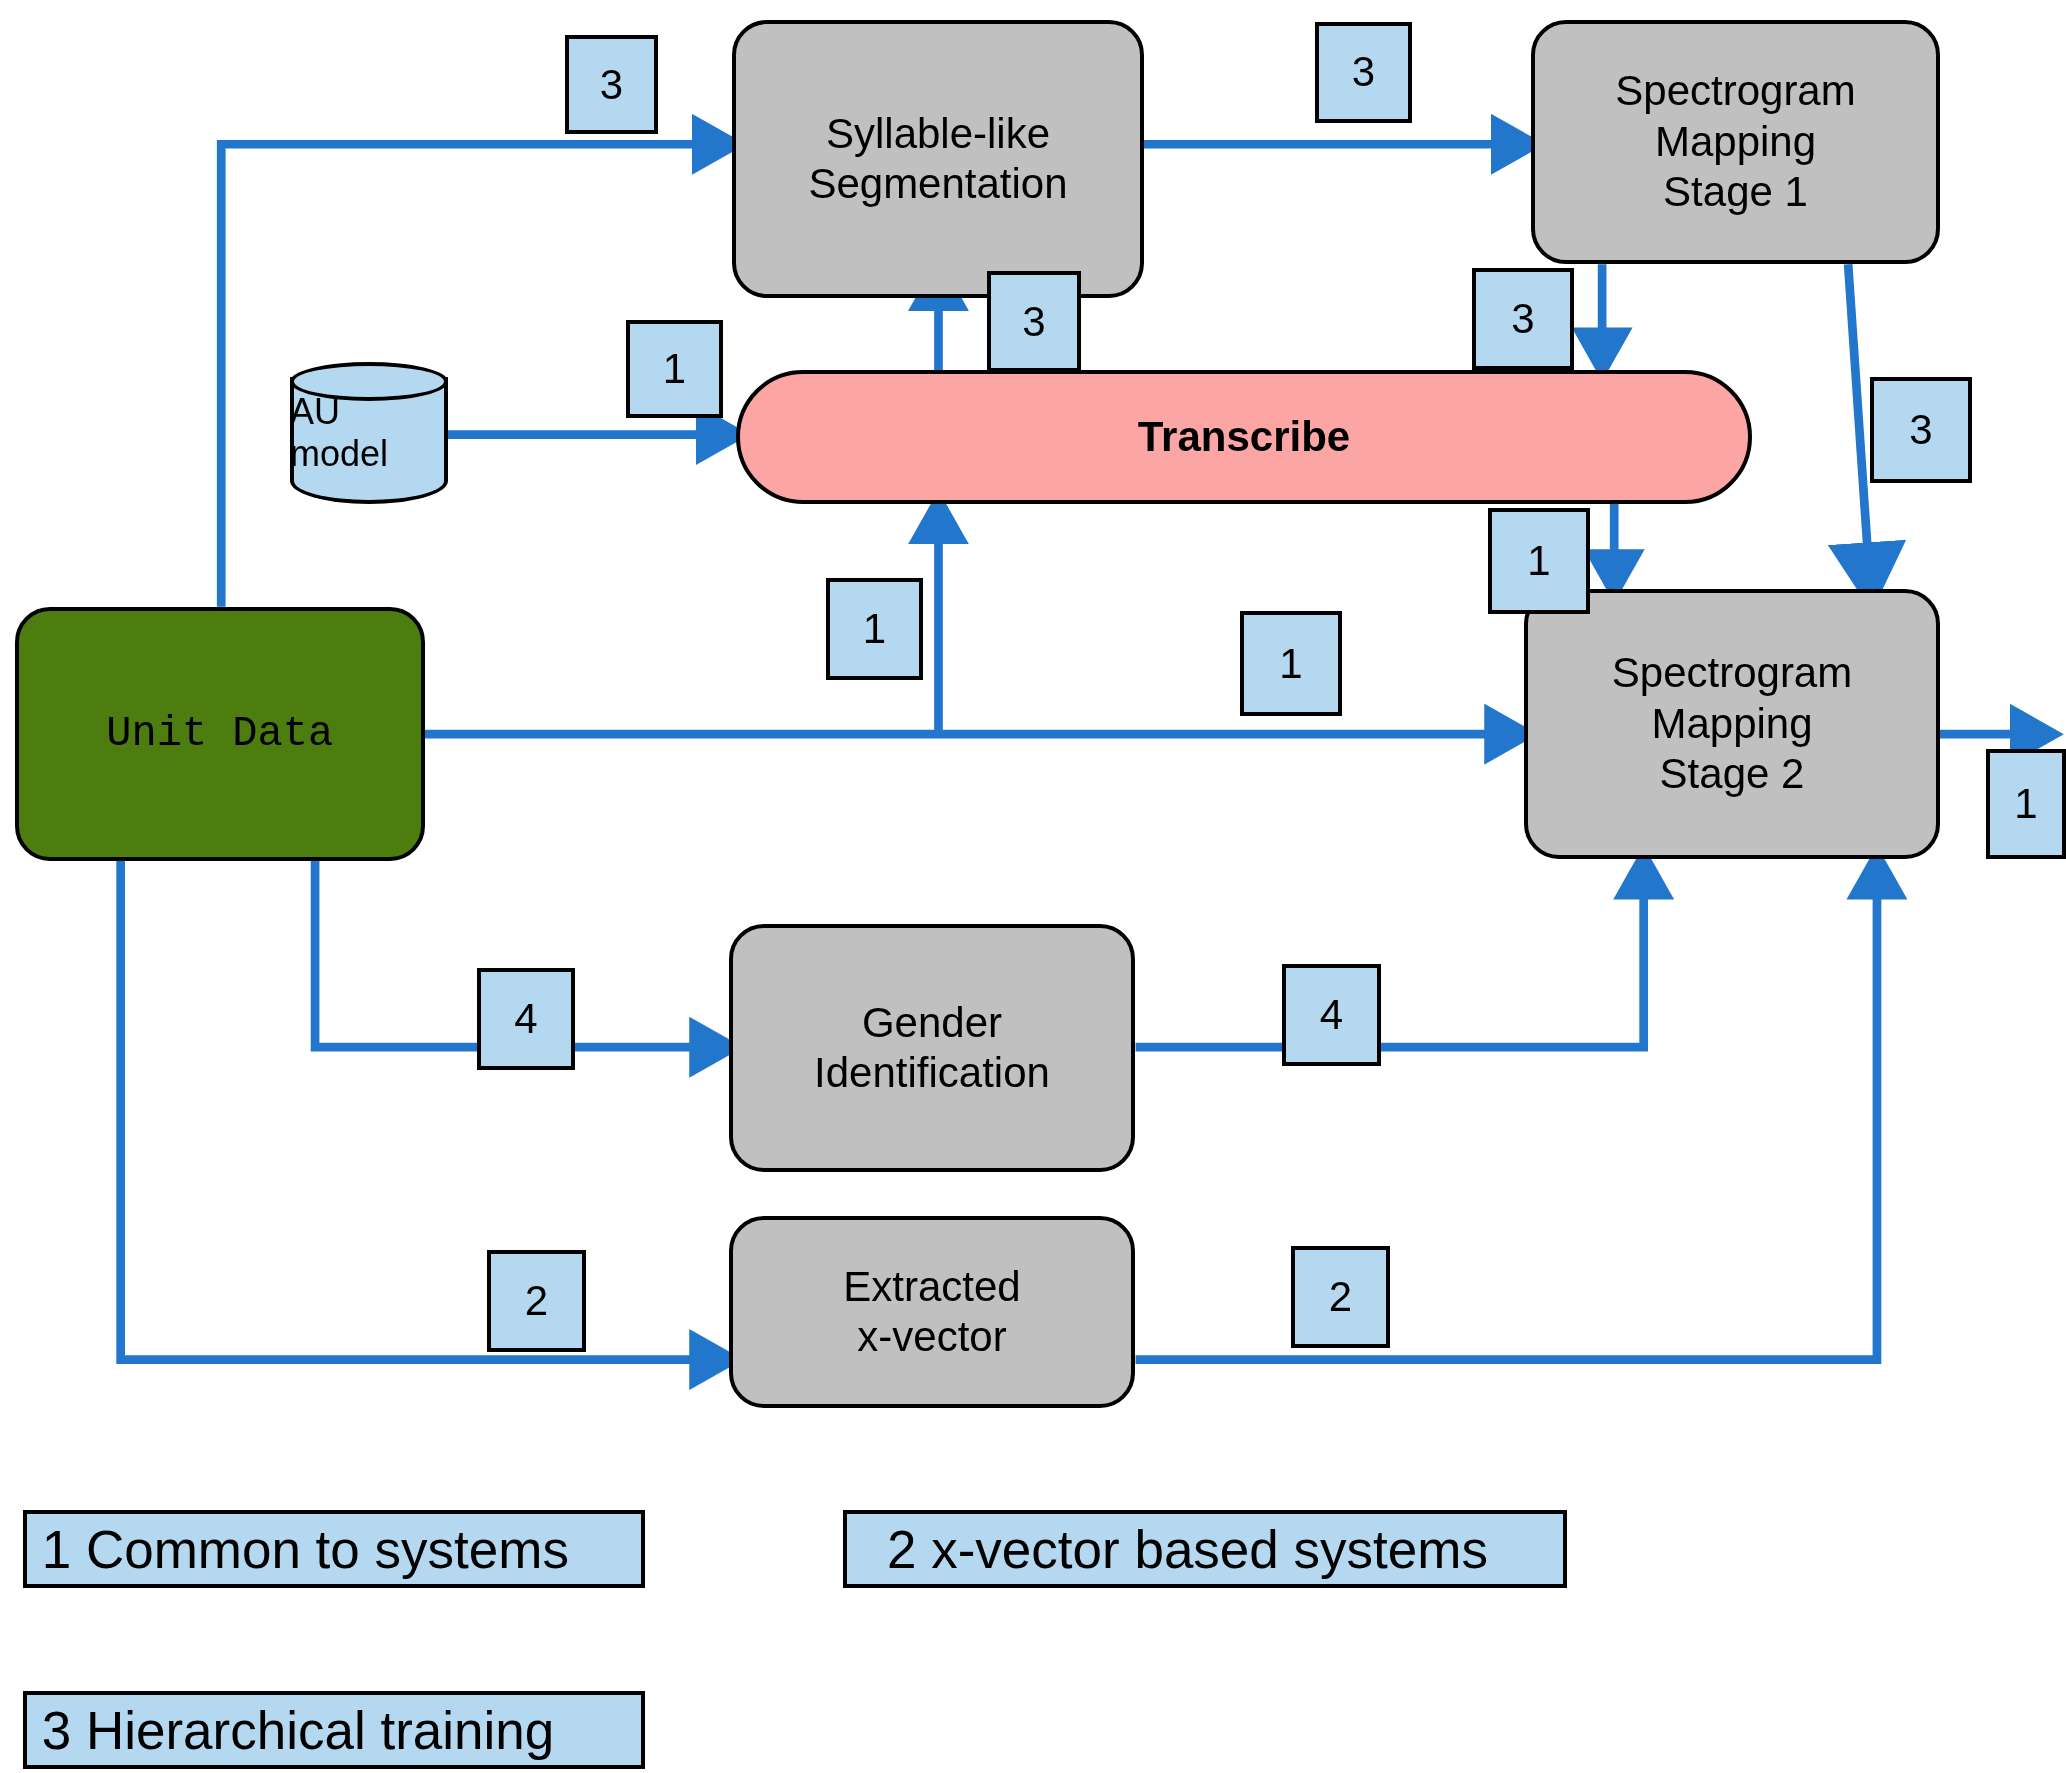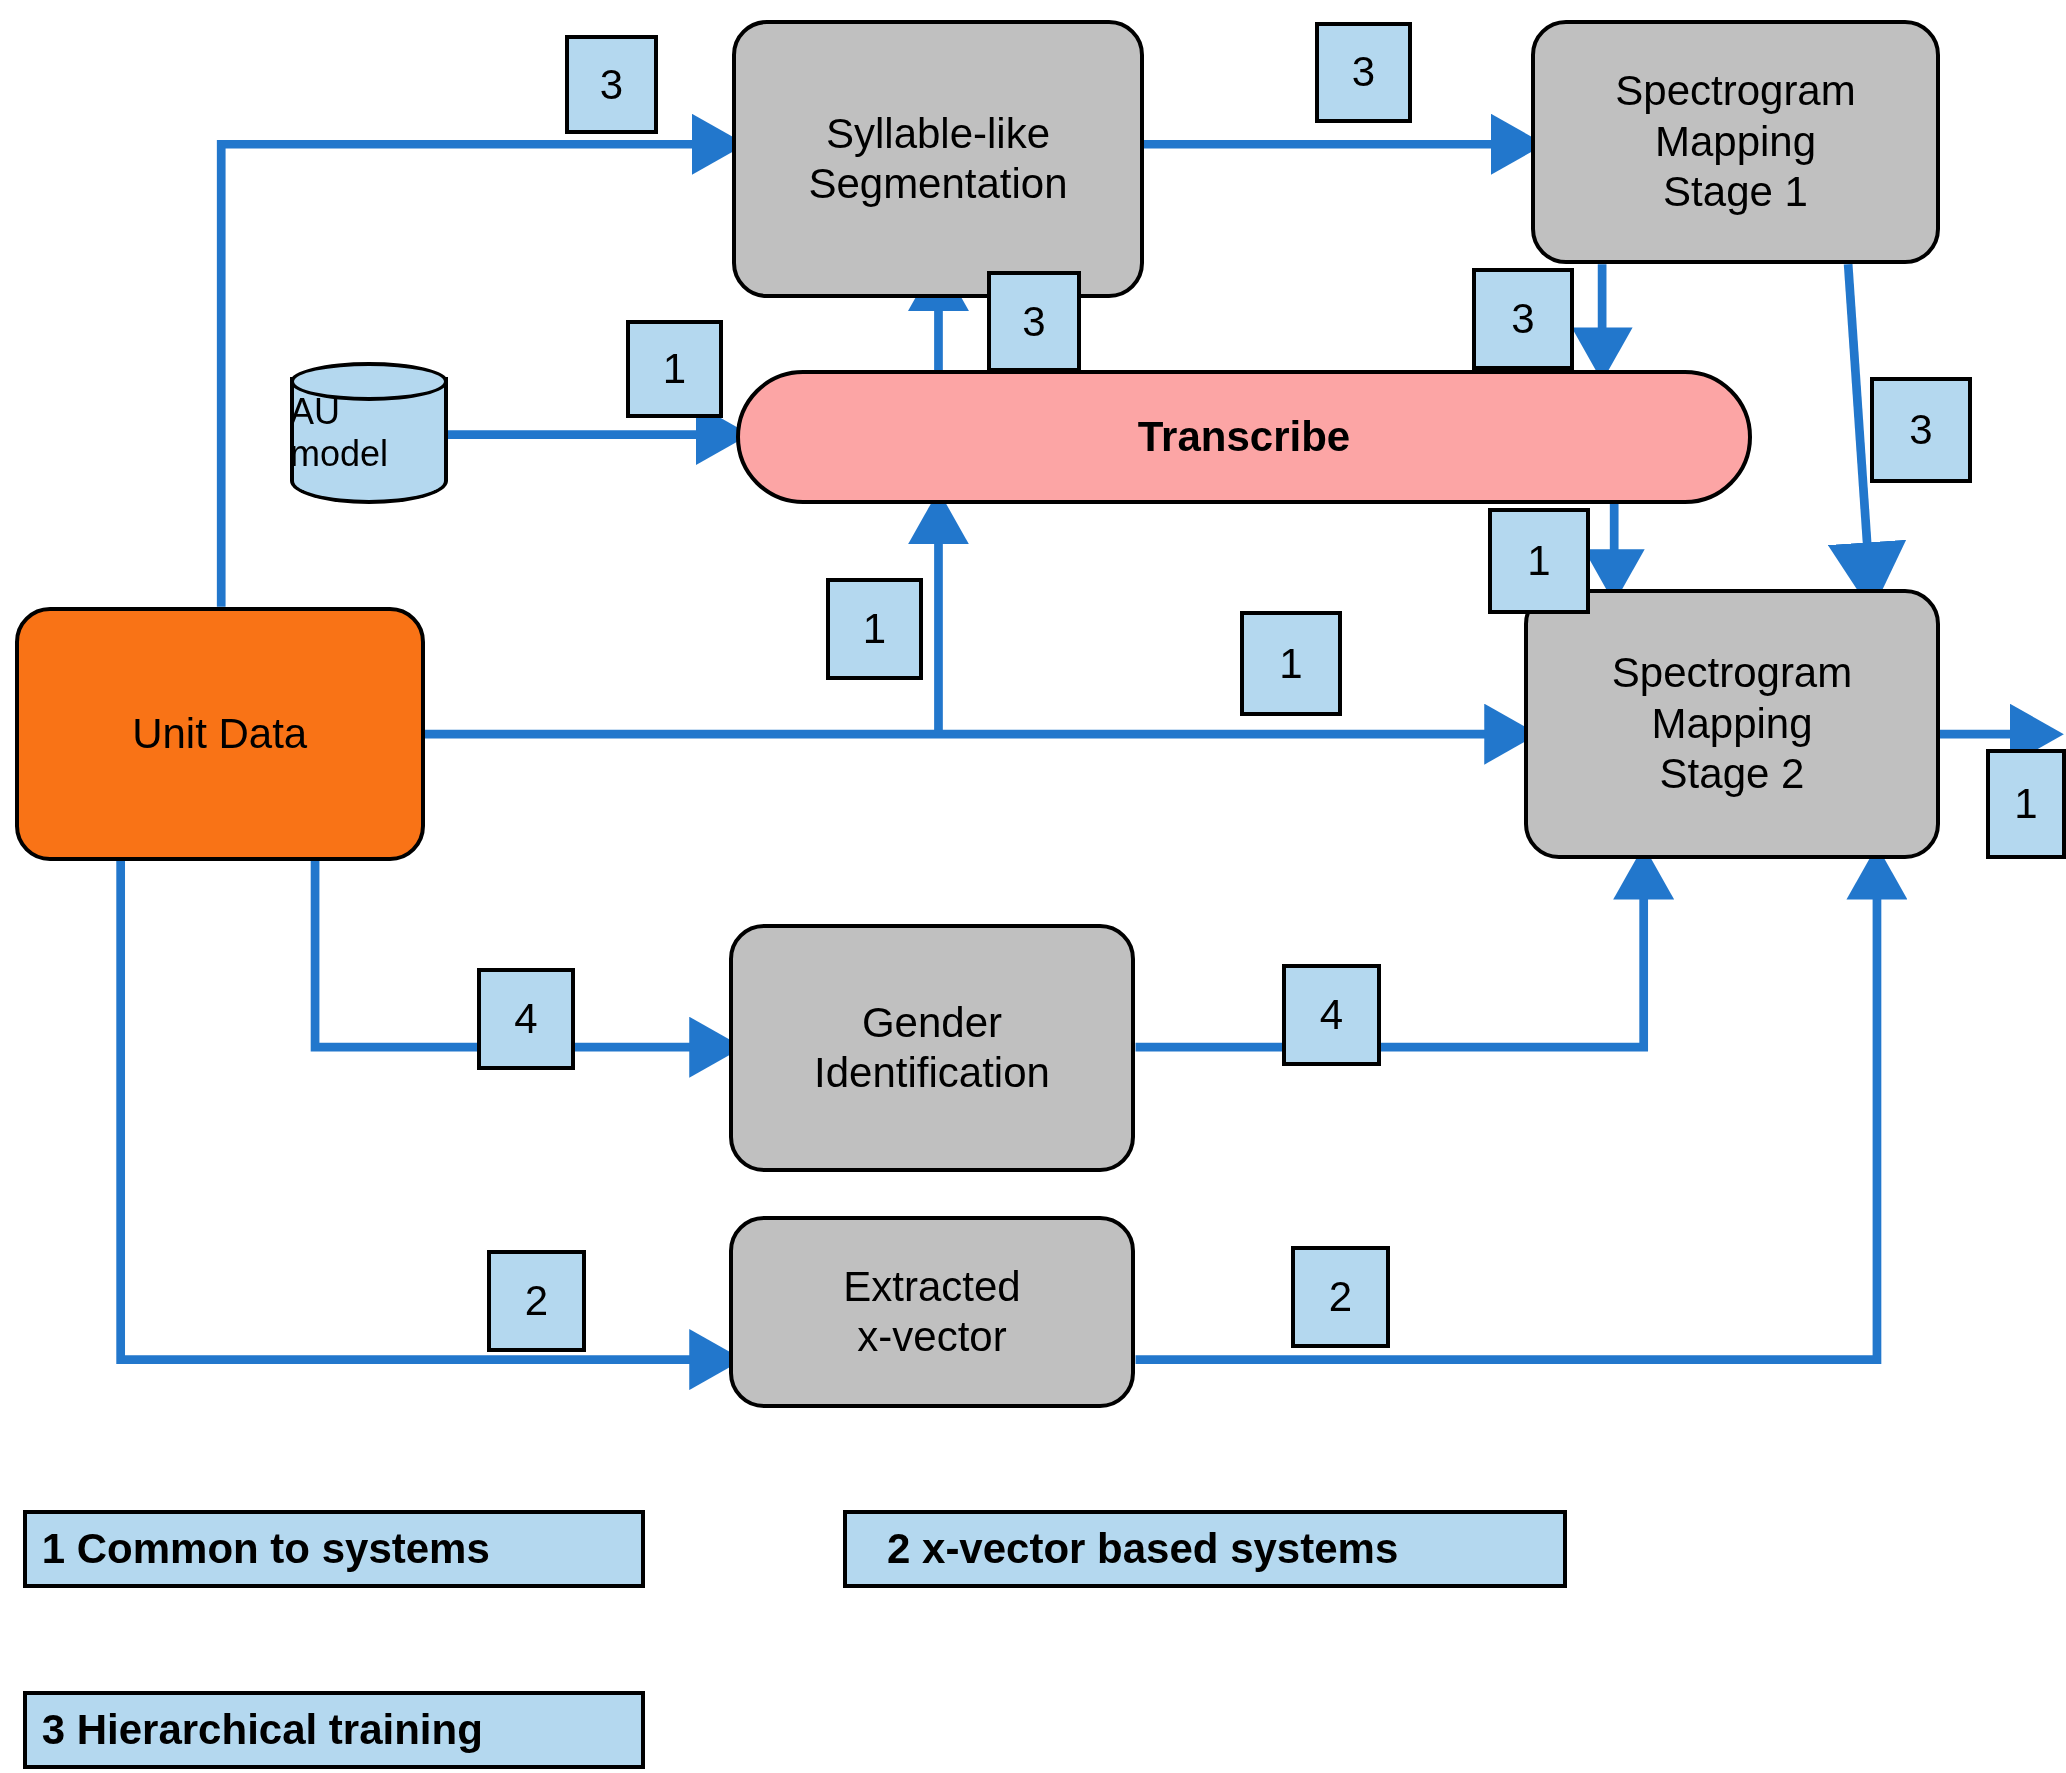--- a/index.html
+++ b/index.html
@@ -17,21 +17,21 @@
     border:4.7px solid #000000;
     display:flex;align-items:center;justify-content:center;
     text-align:center;
     color:#000000;
     line-height:1.20;
     font-size:42px;
     white-space:pre-line;
     z-index:6;
   }
   .gray{background:#c0c0c0;border-radius:35px;}
-  .blue{background:#f97316;border-radius:35px;}
+  .blue{background:#4d7c0f;border-radius:35px;font-family:Liberation Mono, monospace;}
   .pill{background:#fca5a5;border-radius:74px;font-weight:bold;}
   
   .cyl{position:absolute;z-index:6;}
   .cyl .body{
     position:absolute;left:0;right:0;top:14.7px;bottom:0;
     background:#b4d8ef;
     border-left:4.7px solid #000;border-right:4.7px solid #000;
     border-bottom:4.7px solid #000;
     border-bottom-left-radius:50% 23px;
     border-bottom-right-radius:50% 23px;
@@ -59,24 +59,23 @@
     z-index:8;
   }
   
   .legend-item{
     position:absolute;
     box-sizing:border-box;
     background:#b4d8ef;
     border:4.7px solid #000000;
     display:flex;align-items:center;
     padding-left:14.7px;
-    font-size:42px;color:#000;
+    font-size:53px;color:#000;
     z-index:8;
     white-space:nowrap;
-    font-weight:bold;
   }
   
   #wires{position:absolute;left:0;top:0;width:2066px;height:1774px;z-index:4;}
 </style>
 </head>
 <body>
 
 <div id="stage">
 
   <svg id="wires" viewBox="0 0 3082 2646" xmlns="http://www.w3.org/2000/svg">

